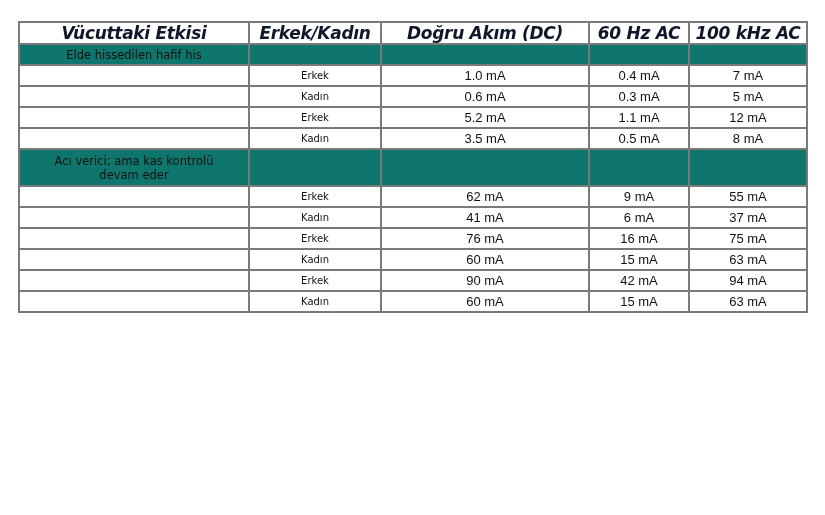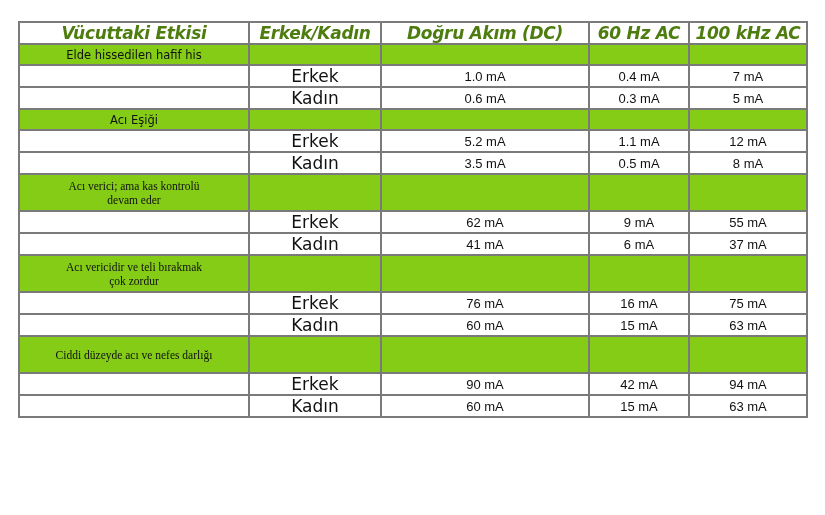--- a/index.html
+++ b/index.html
@@ -15,32 +15,32 @@
     padding:0;
     text-align:center;
     vertical-align:middle;
     overflow:hidden;
   }
   th {
     font-family:"DejaVu Sans", sans-serif;
     font-weight:bold;
     font-style:italic;
     font-size:17px;
-    color:#4d7c0f;
+    color:#0f172a;
     background:#fff;
     height:20px;
     letter-spacing:-0.3px;
   }
   td { font-family:"DejaVu Sans", sans-serif; color:#111; }
-  tr.cat td { background:#84cc16; }
+  tr.cat td { background:#0f766e; }
   td.cat-label { font-size:11.5px; line-height:14px; }
-  td.sex { font-size:17px; }
+  td.sex { font-size:10px; }
   td.val { font-family:"Liberation Sans", sans-serif; font-size:13px; }
   tr.r22 td { height:19px; }
-  tr.r2l td { height:35px;font-family:Liberation Serif, serif; }
+  tr.r2l td { height:35px; }
 </style>
 </head>
 <body>
 
 <table class="grid">
   <colgroup>
     <col style="width:230px">
       <col style="width:132px">
       <col style="width:208px">
       <col style="width:100px">
@@ -72,27 +72,20 @@
       <td class="val">7 mA</td>
     </tr>
     <tr class="r22">
       <td></td>
       <td class="sex">Kadın</td>
       <td class="val">0.6 mA</td>
       <td class="val">0.3 mA</td>
       <td class="val">5 mA</td>
     </tr>
 
-    <tr class="cat r22">
-      <td class="cat-label">Acı Eşiği</td>
-      <td></td>
-        <td></td>
-        <td></td>
-        <td></td>
-    </tr>
     <tr class="r22">
       <td></td>
       <td class="sex">Erkek</td>
       <td class="val">5.2 mA</td>
       <td class="val">1.1 mA</td>
       <td class="val">12 mA</td>
     </tr>
     <tr class="r22">
       <td></td>
       <td class="sex">Kadın</td>
@@ -119,52 +112,35 @@
       <td class="val">55 mA</td>
     </tr>
     <tr class="r22">
       <td></td>
       <td class="sex">Kadın</td>
       <td class="val">41 mA</td>
       <td class="val">6 mA</td>
       <td class="val">37 mA</td>
     </tr>
 
-    <tr class="cat r2l">
-      <td class="cat-label">
-        <span>Acı vericidir ve teli bırakmak</span><br>
-        <span>çok zordur</span>
-      </td>
-      <td></td>
-        <td></td>
-        <td></td>
-        <td></td>
-    </tr>
     <tr class="r22">
       <td></td>
       <td class="sex">Erkek</td>
       <td class="val">76 mA</td>
       <td class="val">16 mA</td>
       <td class="val">75 mA</td>
     </tr>
     <tr class="r22">
       <td></td>
       <td class="sex">Kadın</td>
       <td class="val">60 mA</td>
       <td class="val">15 mA</td>
       <td class="val">63 mA</td>
     </tr>
 
-    <tr class="cat r2l">
-      <td class="cat-label">Ciddi düzeyde acı ve nefes darlığı</td>
-      <td></td>
-        <td></td>
-        <td></td>
-        <td></td>
-    </tr>
     <tr class="r22">
       <td></td>
       <td class="sex">Erkek</td>
       <td class="val">90 mA</td>
       <td class="val">42 mA</td>
       <td class="val">94 mA</td>
     </tr>
     <tr class="r22">
       <td></td>
       <td class="sex">Kadın</td>

